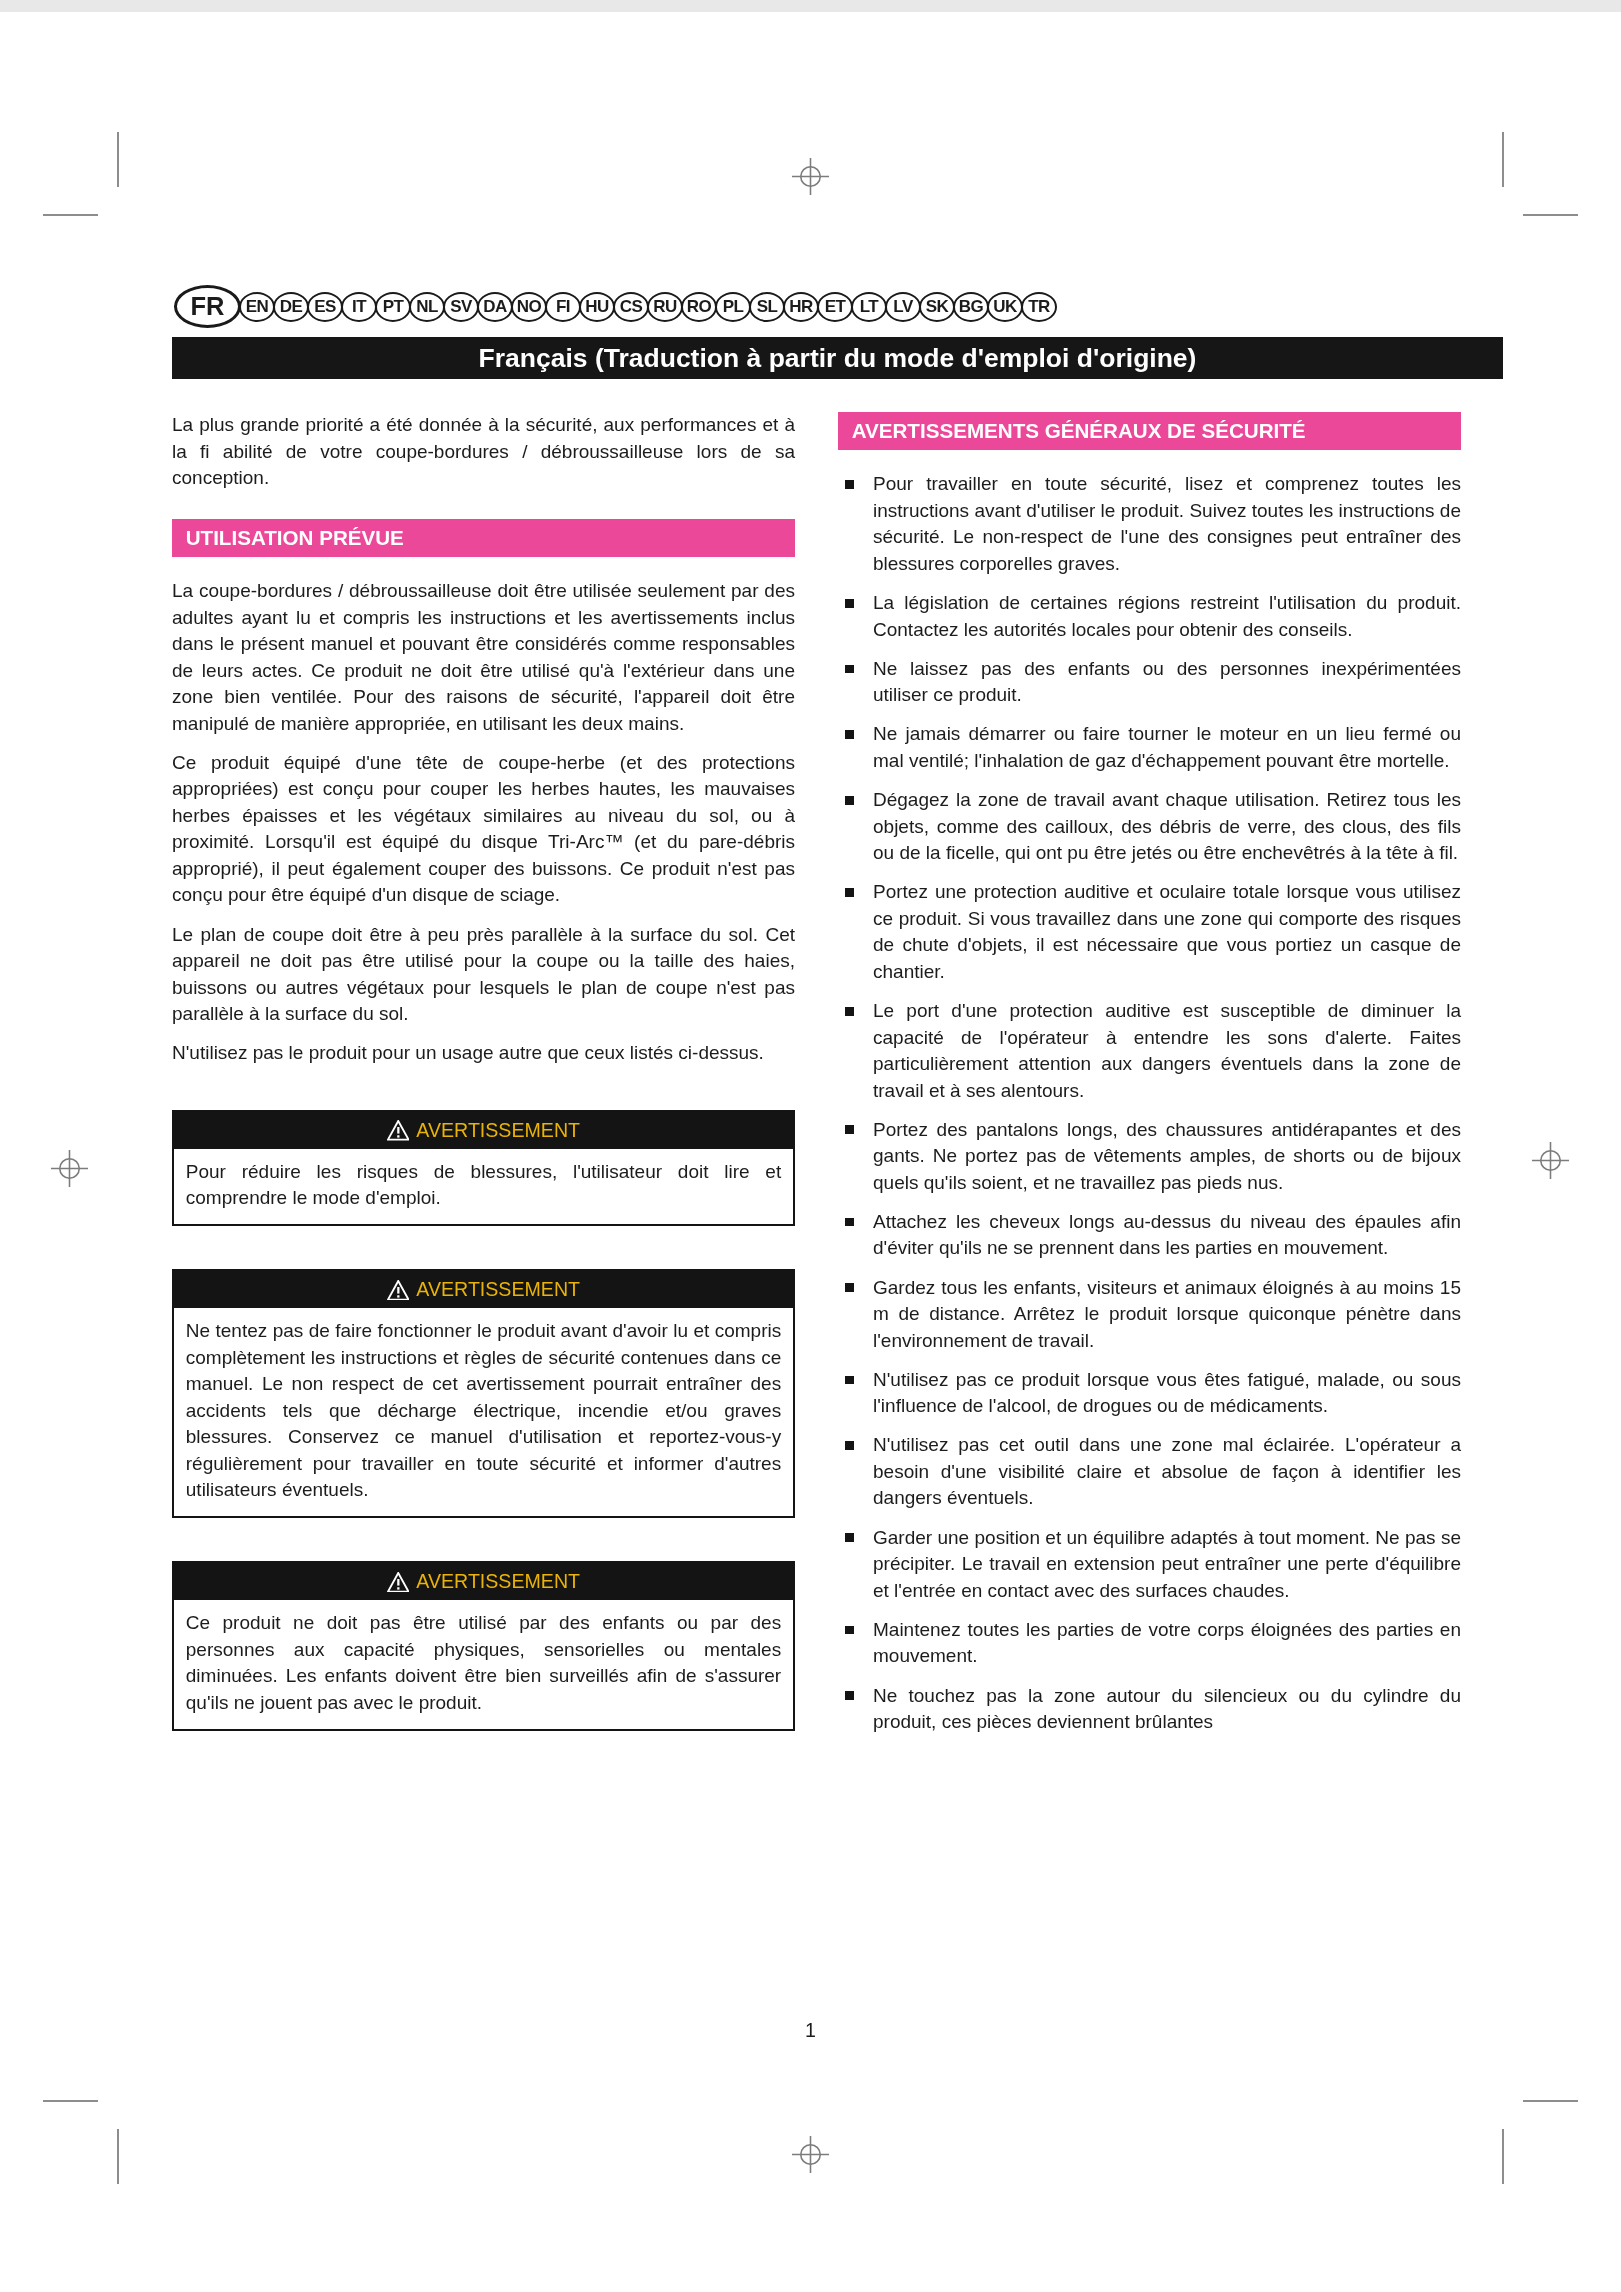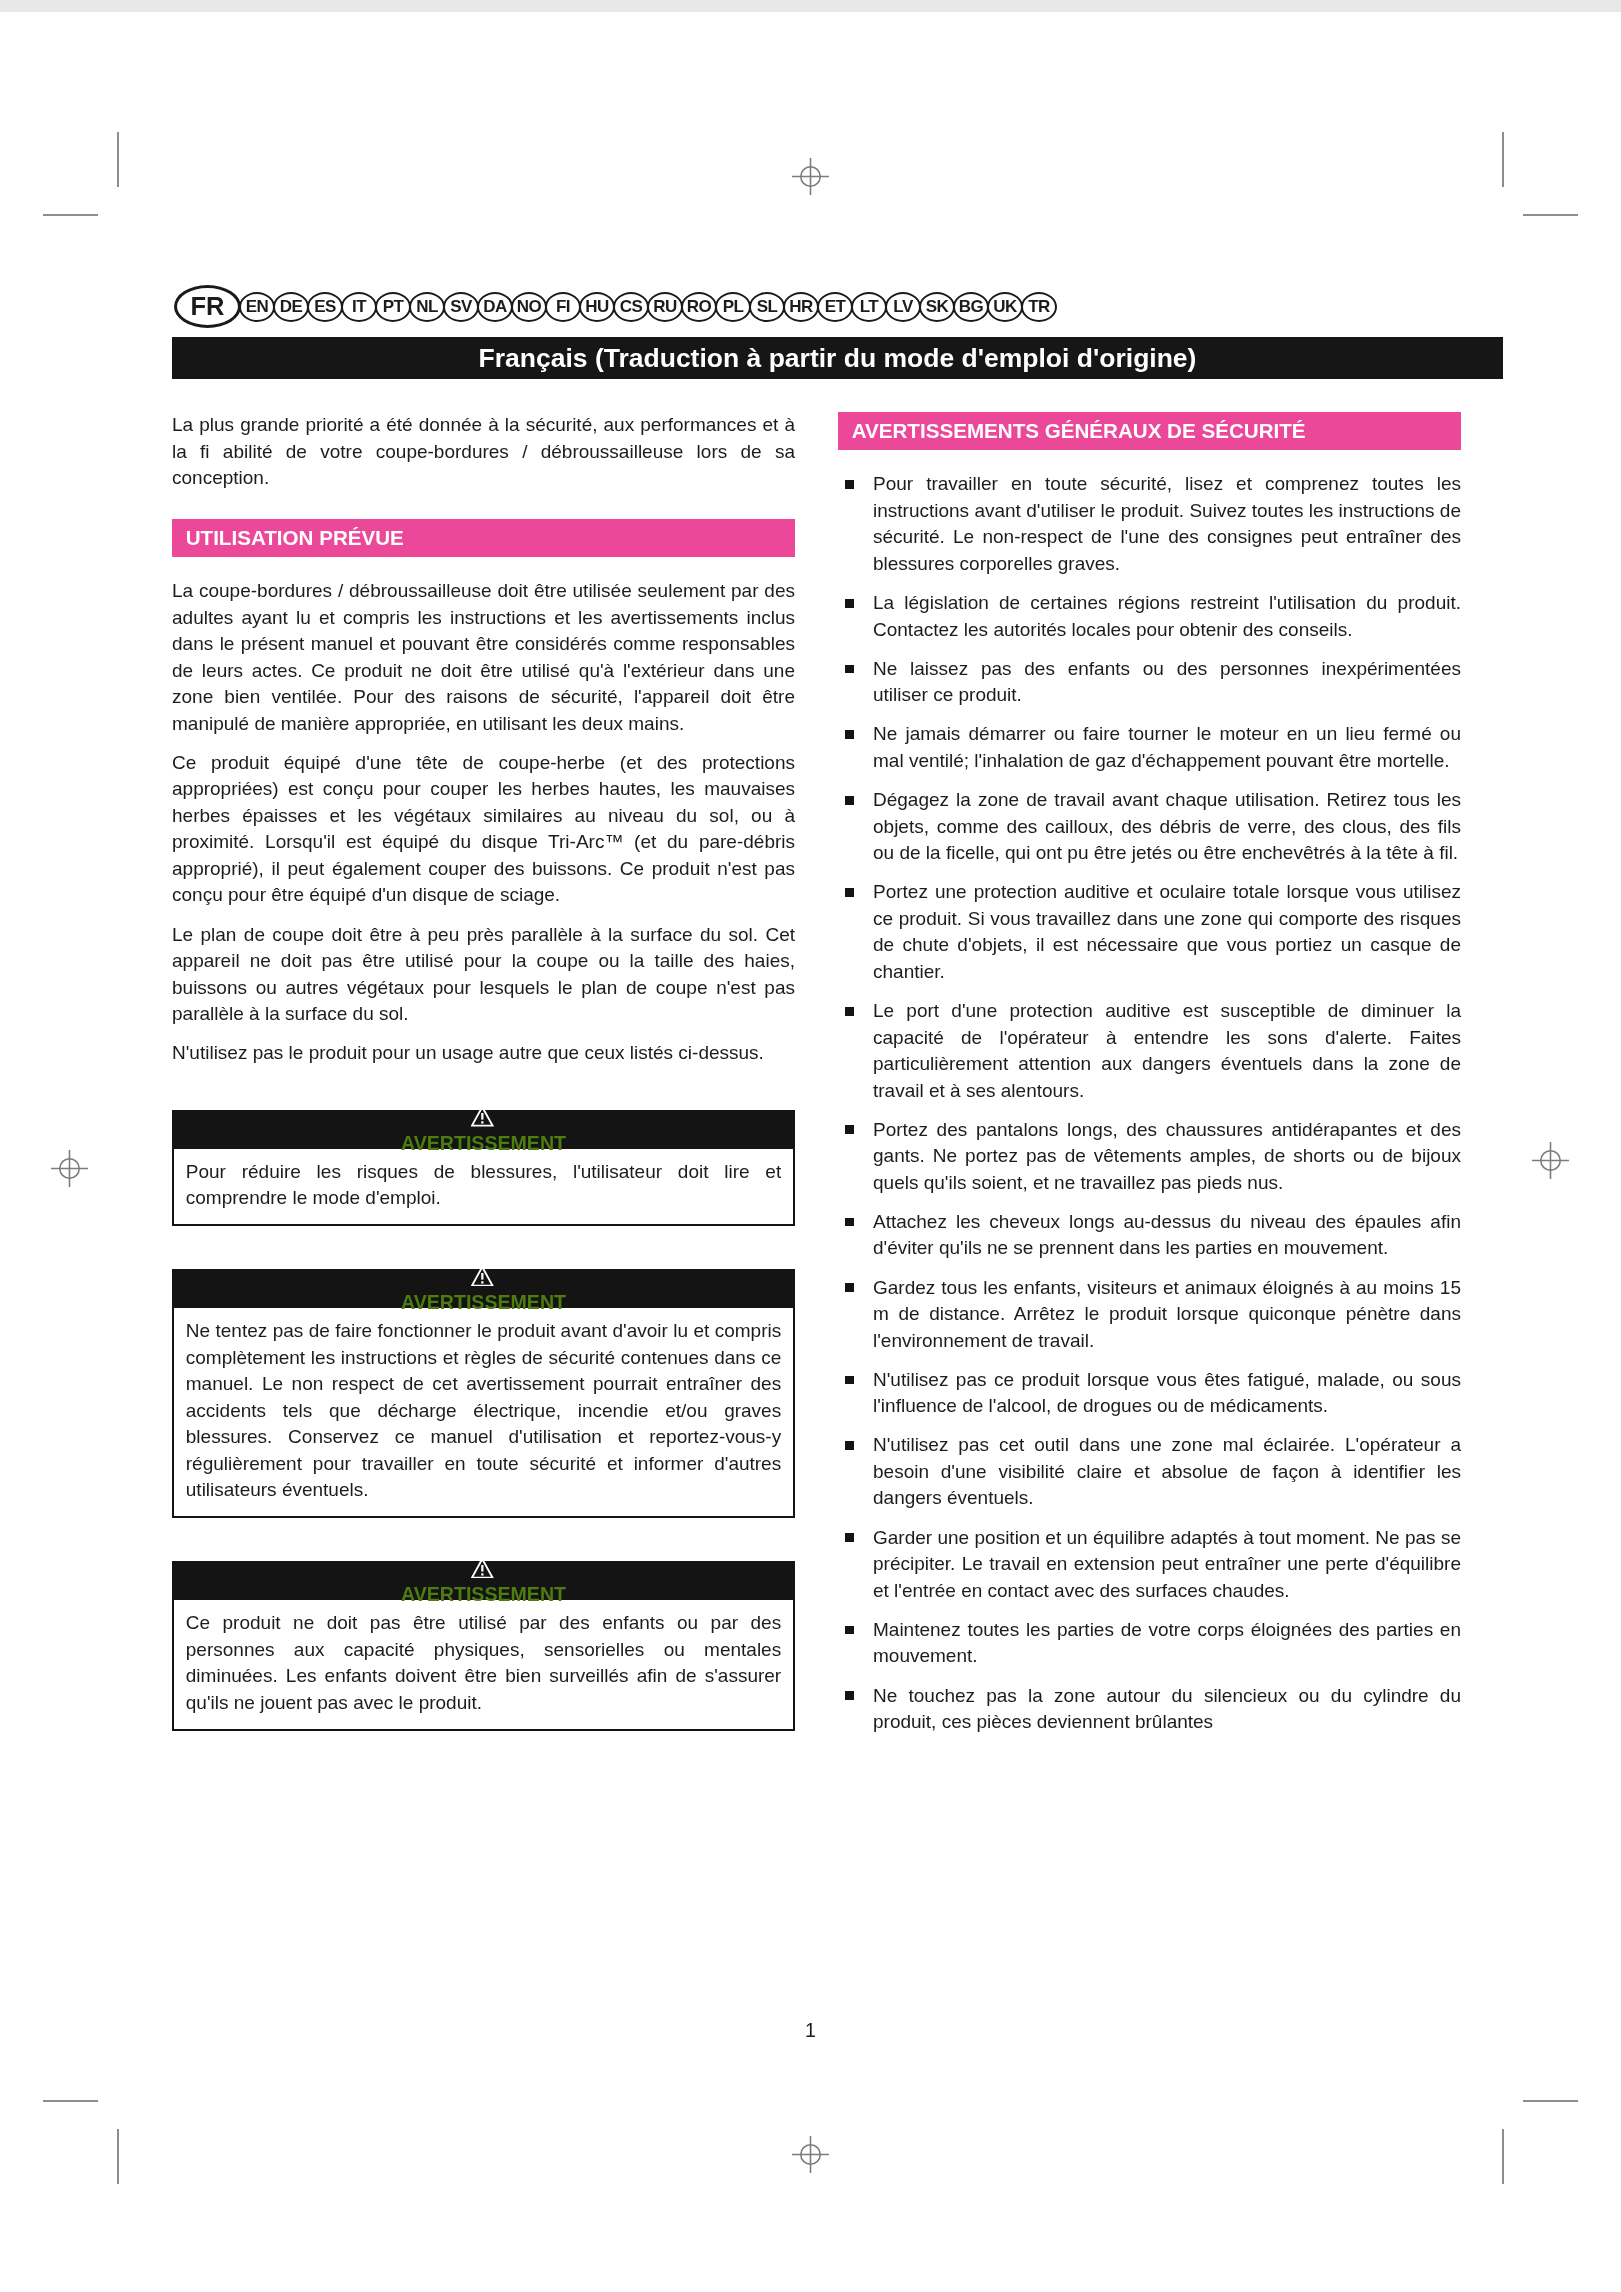--- a/index.html
+++ b/index.html
@@ -37,22 +37,22 @@
   .para { font-size:19px; line-height:26.5px; text-align:justify; margin-bottom:12.7px; }
 
   .section-bar {
     background:#ec4899; color:#fff; font-weight:bold; font-size:20.6px;
     padding:6.9px 13.7px; margin-bottom:21.6px;
   }
   .section-bar.mt { margin-top:27.4px; }
 
   .warnbox { border:2.9px solid #141414; margin-top:43px; }
   .warnbox-header {
-    background:#141414; color:#4d7c0f; font-weight:bold; font-size:19.6px;
-    display:flex; align-items:center; justify-content:center; gap:4.9px; height:37px;flex-direction:column;
+    background:#141414; color:#eab308; font-weight:normal; font-size:19.6px;
+    display:flex; align-items:center; justify-content:center; gap:4.9px; height:37px;
   }
   .warn-icon { flex:0 0 auto; margin-right:2px; }
   .warnbox-body { font-size:19px; line-height:26.5px; text-align:justify; padding:9.8px 11.8px 12.7px; }
 
   .bullets { list-style:none; margin-top:21.6px; }
   .bullets li {
     position:relative; font-size:19px; line-height:26.5px; text-align:justify;
     padding-left:35px; margin-bottom:12.7px;
   }
   .bullets li::before {

